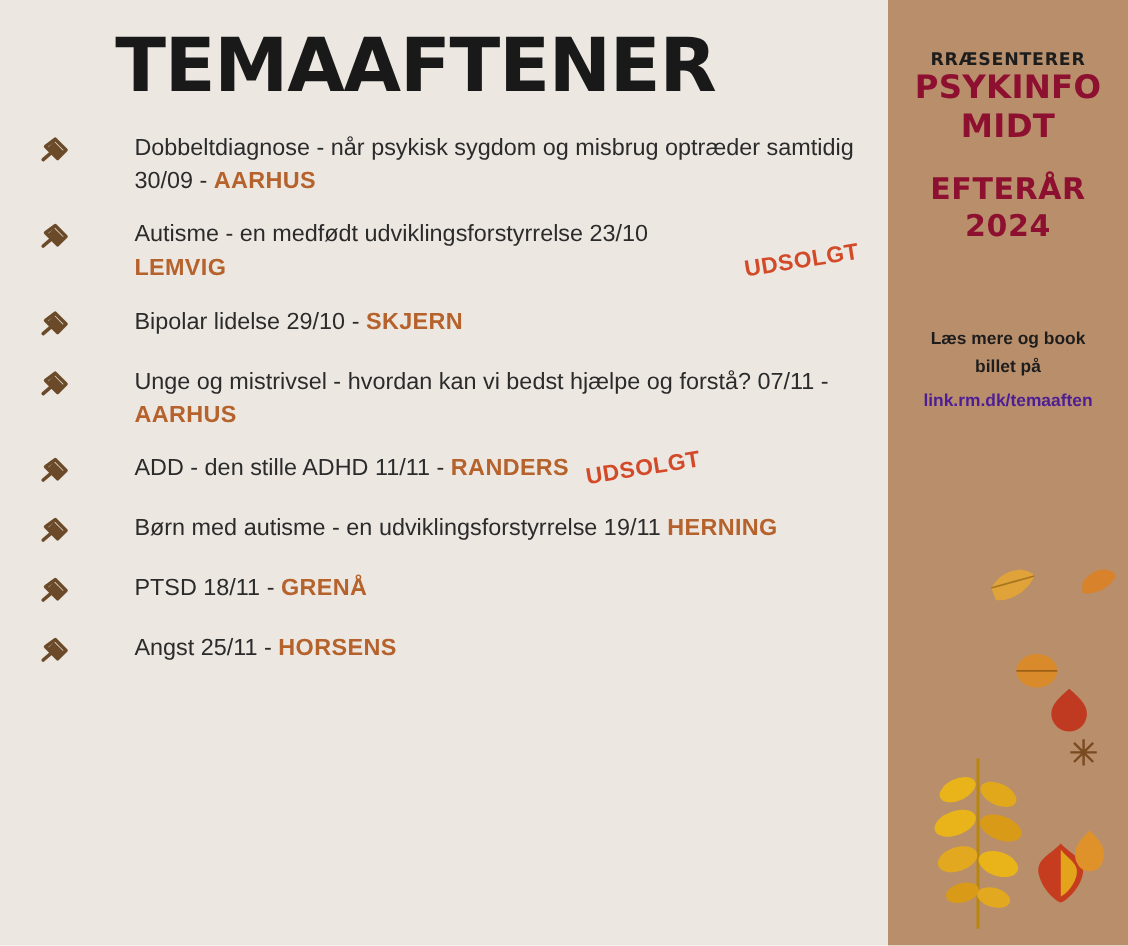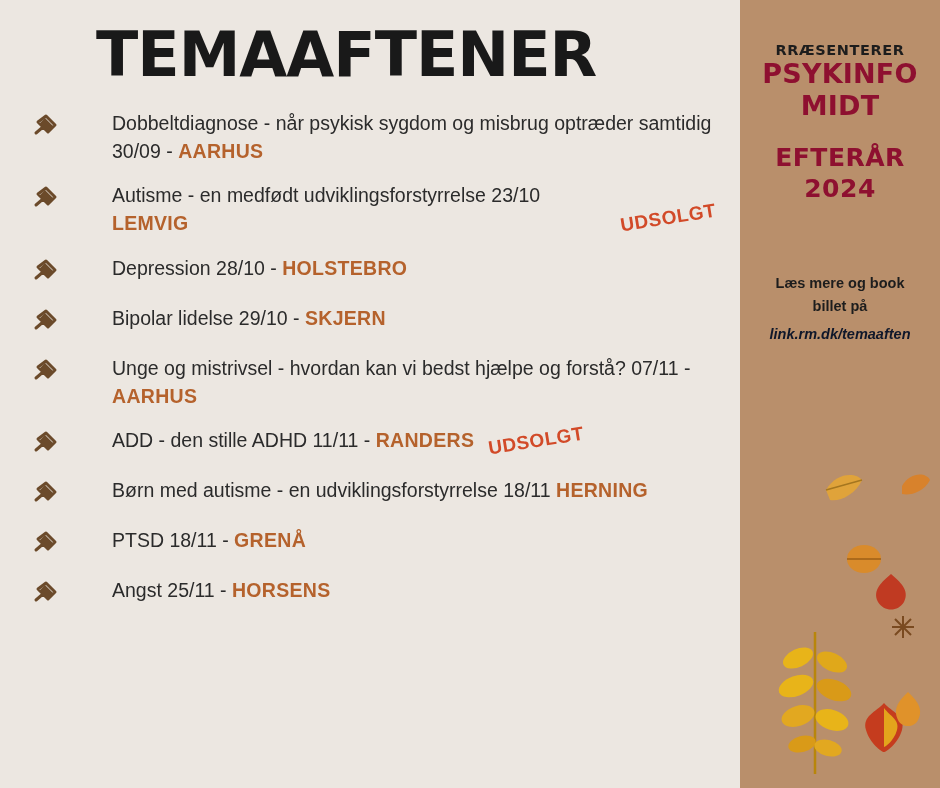--- a/index.html
+++ b/index.html
@@ -118,24 +118,23 @@
     margin-top: 68px;
     font-size: 14.5px;
     color: #1d1d1d;
     line-height: 1.55;
     font-weight: bold;
     padding: 0 14px;
   }
   #booklink {
     display: block;
     margin-top: 6px;
-    color: #0f172a;
+    color: #4c1d95;
     font-weight: bold;
     font-size: 14.5px;
-    font-style: italic;
   }
   .leaf { position: absolute; }
 </style>
 </head>
 <body>
 
 <div id="poster">
 
   <div id="left">
 
@@ -157,29 +156,20 @@
         <span class="pin">
           <svg width="26" height="26" viewBox="0 0 26 26">
             <path d="M4 20 L11 14 L6 9 L14 3 L23 12 L16 19 L11 14" fill="none" stroke="#6b4a2a" stroke-width="3" stroke-linejoin="round" stroke-linecap="round"></path>
             <path d="M13 5 L21 13 L16 18 L8 10 Z" fill="#6b4a2a"></path>
           </svg>
         </span>
         <span class="etext"><span>Autisme - en medfødt udviklingsforstyrrelse 23/10</span><br><span class="place">LEMVIG</span></span>
         <span class="sold block">UDSOLGT</span>
       </div>
 
-      <div class="event">
-        <span class="pin">
-          <svg width="26" height="26" viewBox="0 0 26 26">
-            <path d="M4 20 L11 14 L6 9 L14 3 L23 12 L16 19 L11 14" fill="none" stroke="#6b4a2a" stroke-width="3" stroke-linejoin="round" stroke-linecap="round"></path>
-            <path d="M13 5 L21 13 L16 18 L8 10 Z" fill="#6b4a2a"></path>
-          </svg>
-        </span>
-        <span class="etext"><span>Depression 28/10 - </span><span class="place">HOLSTEBRO</span></span>
-      </div>
 
       <div class="event">
         <span class="pin">
           <svg width="26" height="26" viewBox="0 0 26 26">
             <path d="M4 20 L11 14 L6 9 L14 3 L23 12 L16 19 L11 14" fill="none" stroke="#6b4a2a" stroke-width="3" stroke-linejoin="round" stroke-linecap="round"></path>
             <path d="M13 5 L21 13 L16 18 L8 10 Z" fill="#6b4a2a"></path>
           </svg>
         </span>
         <span class="etext"><span>Bipolar lidelse 29/10 - </span><span class="place">SKJERN</span></span>
       </div>
@@ -204,21 +194,21 @@
         <span class="etext"><span>ADD - den stille ADHD 11/11 - </span><span class="place">RANDERS</span><span class="sold">UDSOLGT</span></span>
       </div>
 
       <div class="event">
         <span class="pin">
           <svg width="26" height="26" viewBox="0 0 26 26">
             <path d="M4 20 L11 14 L6 9 L14 3 L23 12 L16 19 L11 14" fill="none" stroke="#6b4a2a" stroke-width="3" stroke-linejoin="round" stroke-linecap="round"></path>
             <path d="M13 5 L21 13 L16 18 L8 10 Z" fill="#6b4a2a"></path>
           </svg>
         </span>
-        <span class="etext"><span>Børn med autisme - en udviklingsforstyrrelse 18/11  </span><span class="place">HERNING</span></span>
+        <span class="etext"><span>Børn med autisme - en udviklingsforstyrrelse 19/11  </span><span class="place">HERNING</span></span>
       </div>
 
       <div class="event">
         <span class="pin">
           <svg width="26" height="26" viewBox="0 0 26 26">
             <path d="M4 20 L11 14 L6 9 L14 3 L23 12 L16 19 L11 14" fill="none" stroke="#6b4a2a" stroke-width="3" stroke-linejoin="round" stroke-linecap="round"></path>
             <path d="M13 5 L21 13 L16 18 L8 10 Z" fill="#6b4a2a"></path>
           </svg>
         </span>
         <span class="etext"><span>PTSD 18/11 - </span><span class="place">GRENÅ</span></span>

